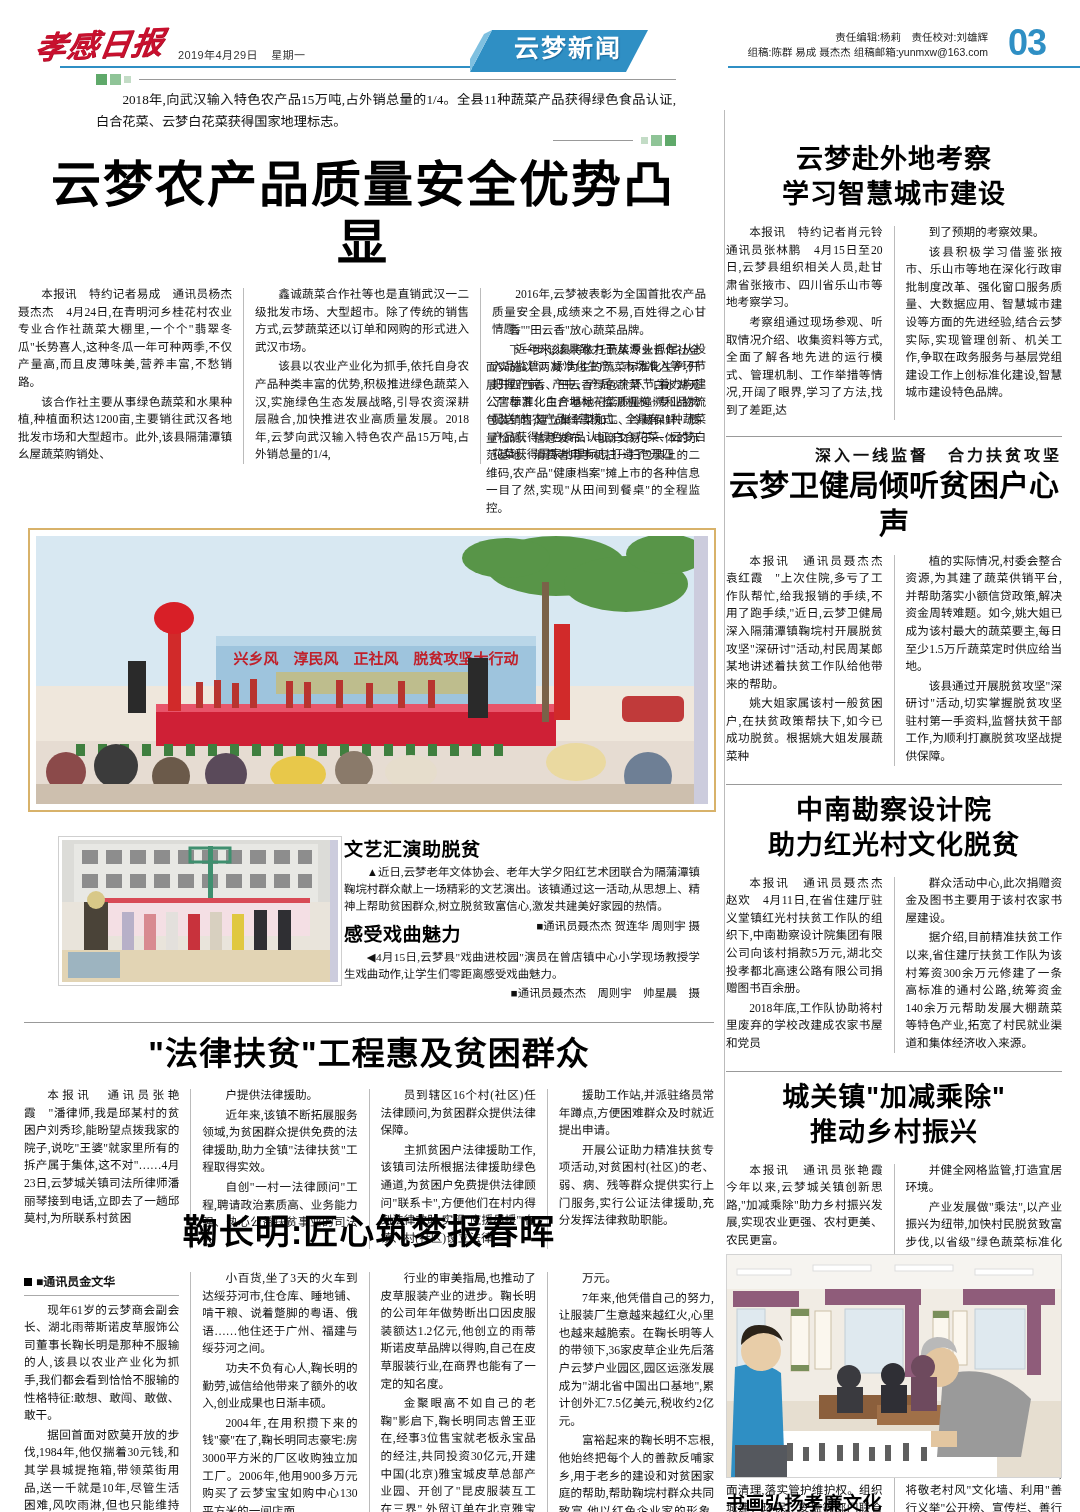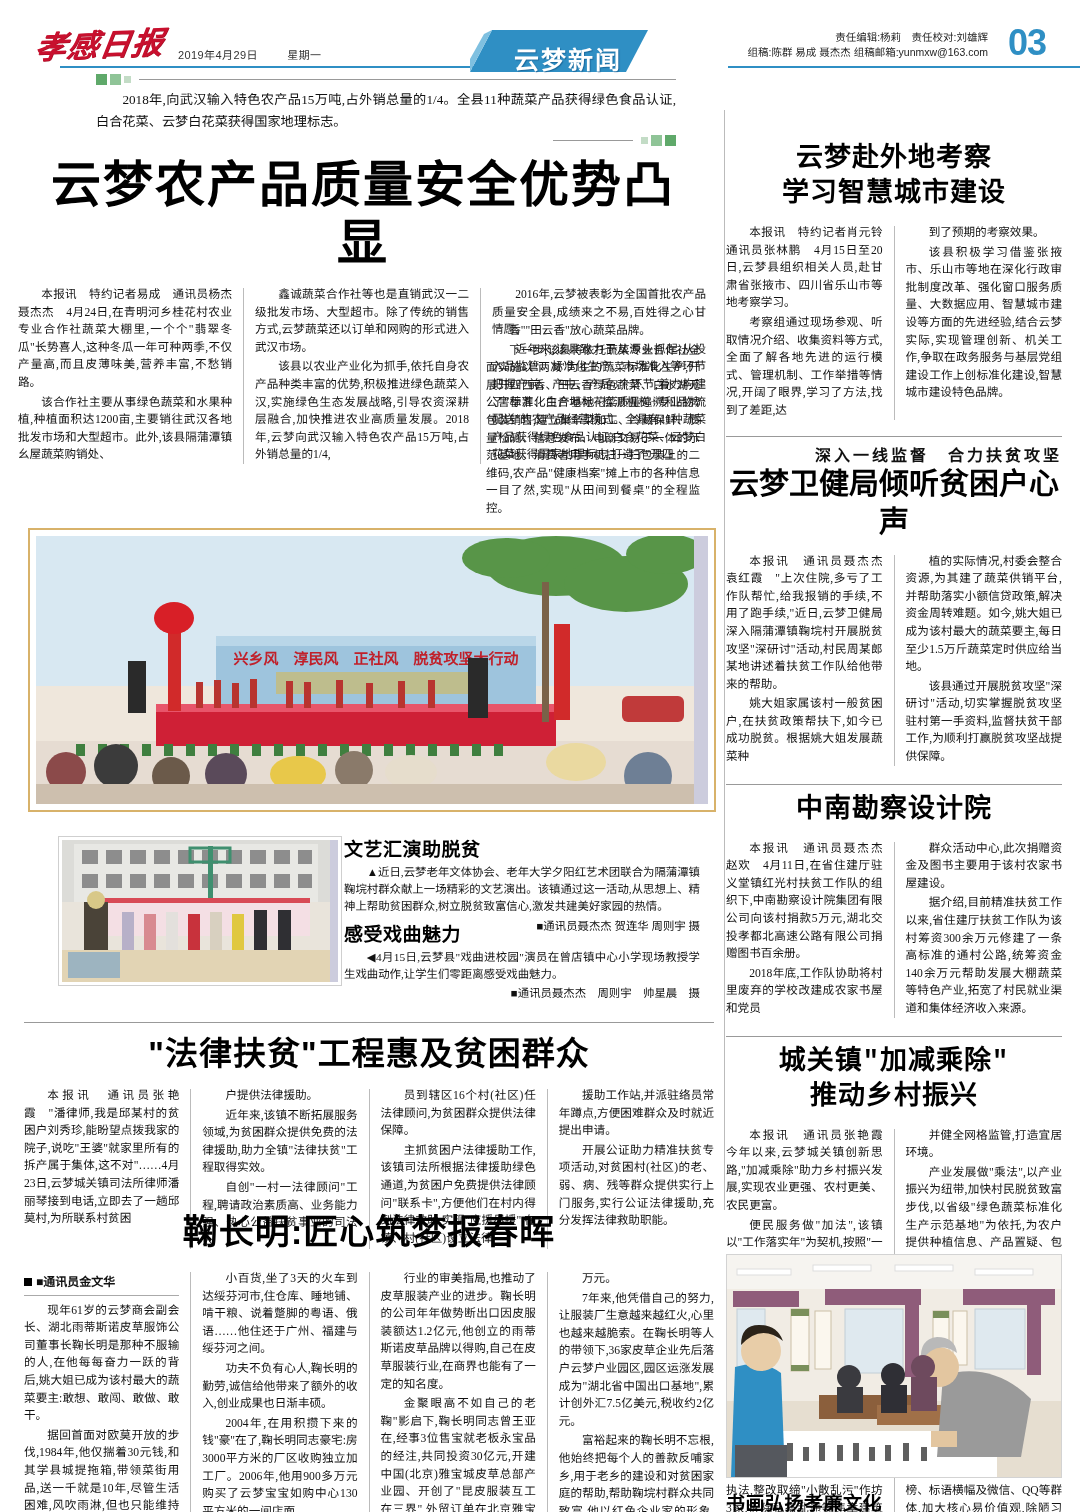--- a/index.html
+++ b/index.html
@@ -23,33 +23,33 @@
     letter-spacing:1px;
     transform:skewX(-11deg) rotate(-2.5deg);
     font-style:italic;
     text-shadow:0.5px 0.5px 0 #a00c22;
   }
   .issue-date{
     position:absolute;left:160px;top:46px;
     font-size:11px;color:#333;letter-spacing:.4px;
     font-family:"Liberation Sans",sans-serif;
   }
-  .issue-date .wk{margin-left:26px;}
+  .issue-date .wk{margin-left:10px;}
   .mast-rule{
     position:absolute;left:42px;top:66px;width:420px;height:2px;background:#2f8fc4;
   }
   .mast-rule2{
     position:absolute;left:710px;top:66px;width:352px;height:2px;background:#2f8fc4;
   }
   .banner{
     position:absolute;left:452px;top:30px;width:178px;height:40px;
   }
   .banner svg{display:block;}
   .banner-text{
-    position:absolute;left:496px;top:40px;
+    position:absolute;left:496px;top:28px;
     font-size:25px;font-weight:bold;color:#ffffff;
     letter-spacing:2px;
     font-family:"Liberation Serif",serif;
     text-shadow:1px 1px 1px rgba(0,60,110,.45);
   }
   .editors{
     position:absolute;right:74px;top:30px;text-align:right;
     font-size:10.5px;line-height:15px;color:#222;
     font-family:"Liberation Sans",sans-serif;
   }
@@ -121,21 +121,21 @@
   .byline-box{
     font-size:12px;color:#111;margin:4px 0 3px;
     font-family:"Liberation Sans",sans-serif;font-weight:bold;
   }
   .byline-box .blk{display:inline-block;width:8px;height:8px;background:#000;margin-right:4px;}
   .byline-rule{height:1px;background:#aaa;margin:2px 0 6px;}
 
   
   .rail{position:absolute;right:0;top:0;width:336px;}
   .rail-title{
-    font-family:Liberation Mono, monospace;font-weight:bold;
+    font-family:Liberation Sans, sans-serif;font-weight:bold;
     text-align:center;color:#000;font-size:27px;line-height:35px;letter-spacing:1px;
   }
   .rail-over{
     font-family:"Liberation Serif",serif;font-weight:bold;
     text-align:right;font-size:16px;line-height:22px;letter-spacing:3px;color:#111;
   }
   .rail-title.wide{font-size:30px;line-height:38px;letter-spacing:0px;}
   .rail .cols2{display:flex;}
   .rail .col{width:159px;}
   .rail-rule{height:1px;background:#999;margin:9px 0 8px;}
@@ -398,21 +398,21 @@
     </div>
 
     <div style="position:absolute;left:6px;top:1136px;width:690px;">
       <div class="sec-head h-ju">鞠长明:匠心筑梦报春晖</div>
       <div class="cols3" style="margin-top:16px;">
         <div class="col" style="width:158px;">
           <div class="byline-box">
             <span class="blk"></span><span>■通讯员金文华</span>
           </div>
           <div class="byline-rule"></div>
-          <p>现年61岁的云梦商会副会长、湖北雨蒂斯诺皮草服饰公司董事长鞠长明是那种不服输的人,在他每每奋力一跃的背后,姚大姐已成为该村最大的蔬菜要主:敢想、敢闯、敢做、敢干。</p>
+          <p>现年61岁的云梦商会副会长、湖北雨蒂斯诺皮草服饰公司董事长鞠长明是那种不服输的人,该县以农业产业化为抓手,我们都会看到恰恰不服输的性格特征:敢想、敢闯、敢做、敢干。</p>
           <p>据回首面对欧莫开放的步伐,1984年,他仅揣着30元钱,和其学县城提拖箱,带领菜街用品,送一千就是10年,尽管生活困难,风吹雨淋,但也只能维持家庭开支。</p>
 
         </div>
         <div class="col-sep"></div>
         <div class="col" style="width:158px;">
           <p>小百货,坐了3天的火车到达绥芬河市,住仓库、睡地铺、啃干粮、说着蹩脚的粤语、俄语……他住还于广州、福建与绥芬河之间。</p>
           <p>功夫不负有心人,鞠长明的勤劳,诚信给他带来了额外的收入,创业成果也日渐丰硕。</p>
           <p>2004年,在用积攒下来的钱"豪"在了,鞠长明同志豪宅:房3000平方米的厂区收购独立加工厂。2006年,他用900多万元购买了云梦宝宝如购中心130平方米的一间店面。</p>
 
         </div>
@@ -463,20 +463,21 @@
             <p>植的实际情况,村委会整合资源,为其建了蔬菜供销平台,并帮助落实小额信贷政策,解决资金周转难题。如今,姚大姐已成为该村最大的蔬菜要主,每日至少1.5万斤蔬菜定时供应给当地。</p>
             <p>该县通过开展脱贫攻坚"深研讨"活动,切实掌握脱贫攻坚驻村第一手资料,监督扶贫干部工作,为顺利打赢脱贫攻坚战提供保障。</p>
           </div>
         </div>
       </div>
 
       <div class="rail-rule" style="margin-top:16px;"></div>
 
       <div>
         <div class="rail-title">中南勘察设计院</div>
+        <div class="rail-title">助力红光村文化脱贫</div>
         <div class="cols2" style="margin-top:12px;">
           <div class="col">
             <p>本报讯　通讯员聂杰杰　赵欢　4月11日,在省住建厅驻义堂镇红光村扶贫工作队的组织下,中南勘察设计院集团有限公司向该村捐款5万元,湖北交投孝都北高速公路有限公司捐赠图书百余册。</p>
             <p>2018年底,工作队协助将村里废弃的学校改建成农家书屋和党员</p>
           </div>
           <div class="col-sep"></div>
           <div class="col">
             <p>群众活动中心,此次捐赠资金及图书主要用于该村农家书屋建设。</p>
             <p>据介绍,目前精准扶贫工作以来,省住建厅扶贫工作队为该村筹资300余万元修建了一条高标准的通村公路,统筹资金140余万元帮助发展大棚蔬菜等特色产业,拓宽了村民就业渠道和集体经济收入来源。</p>
           </div>

